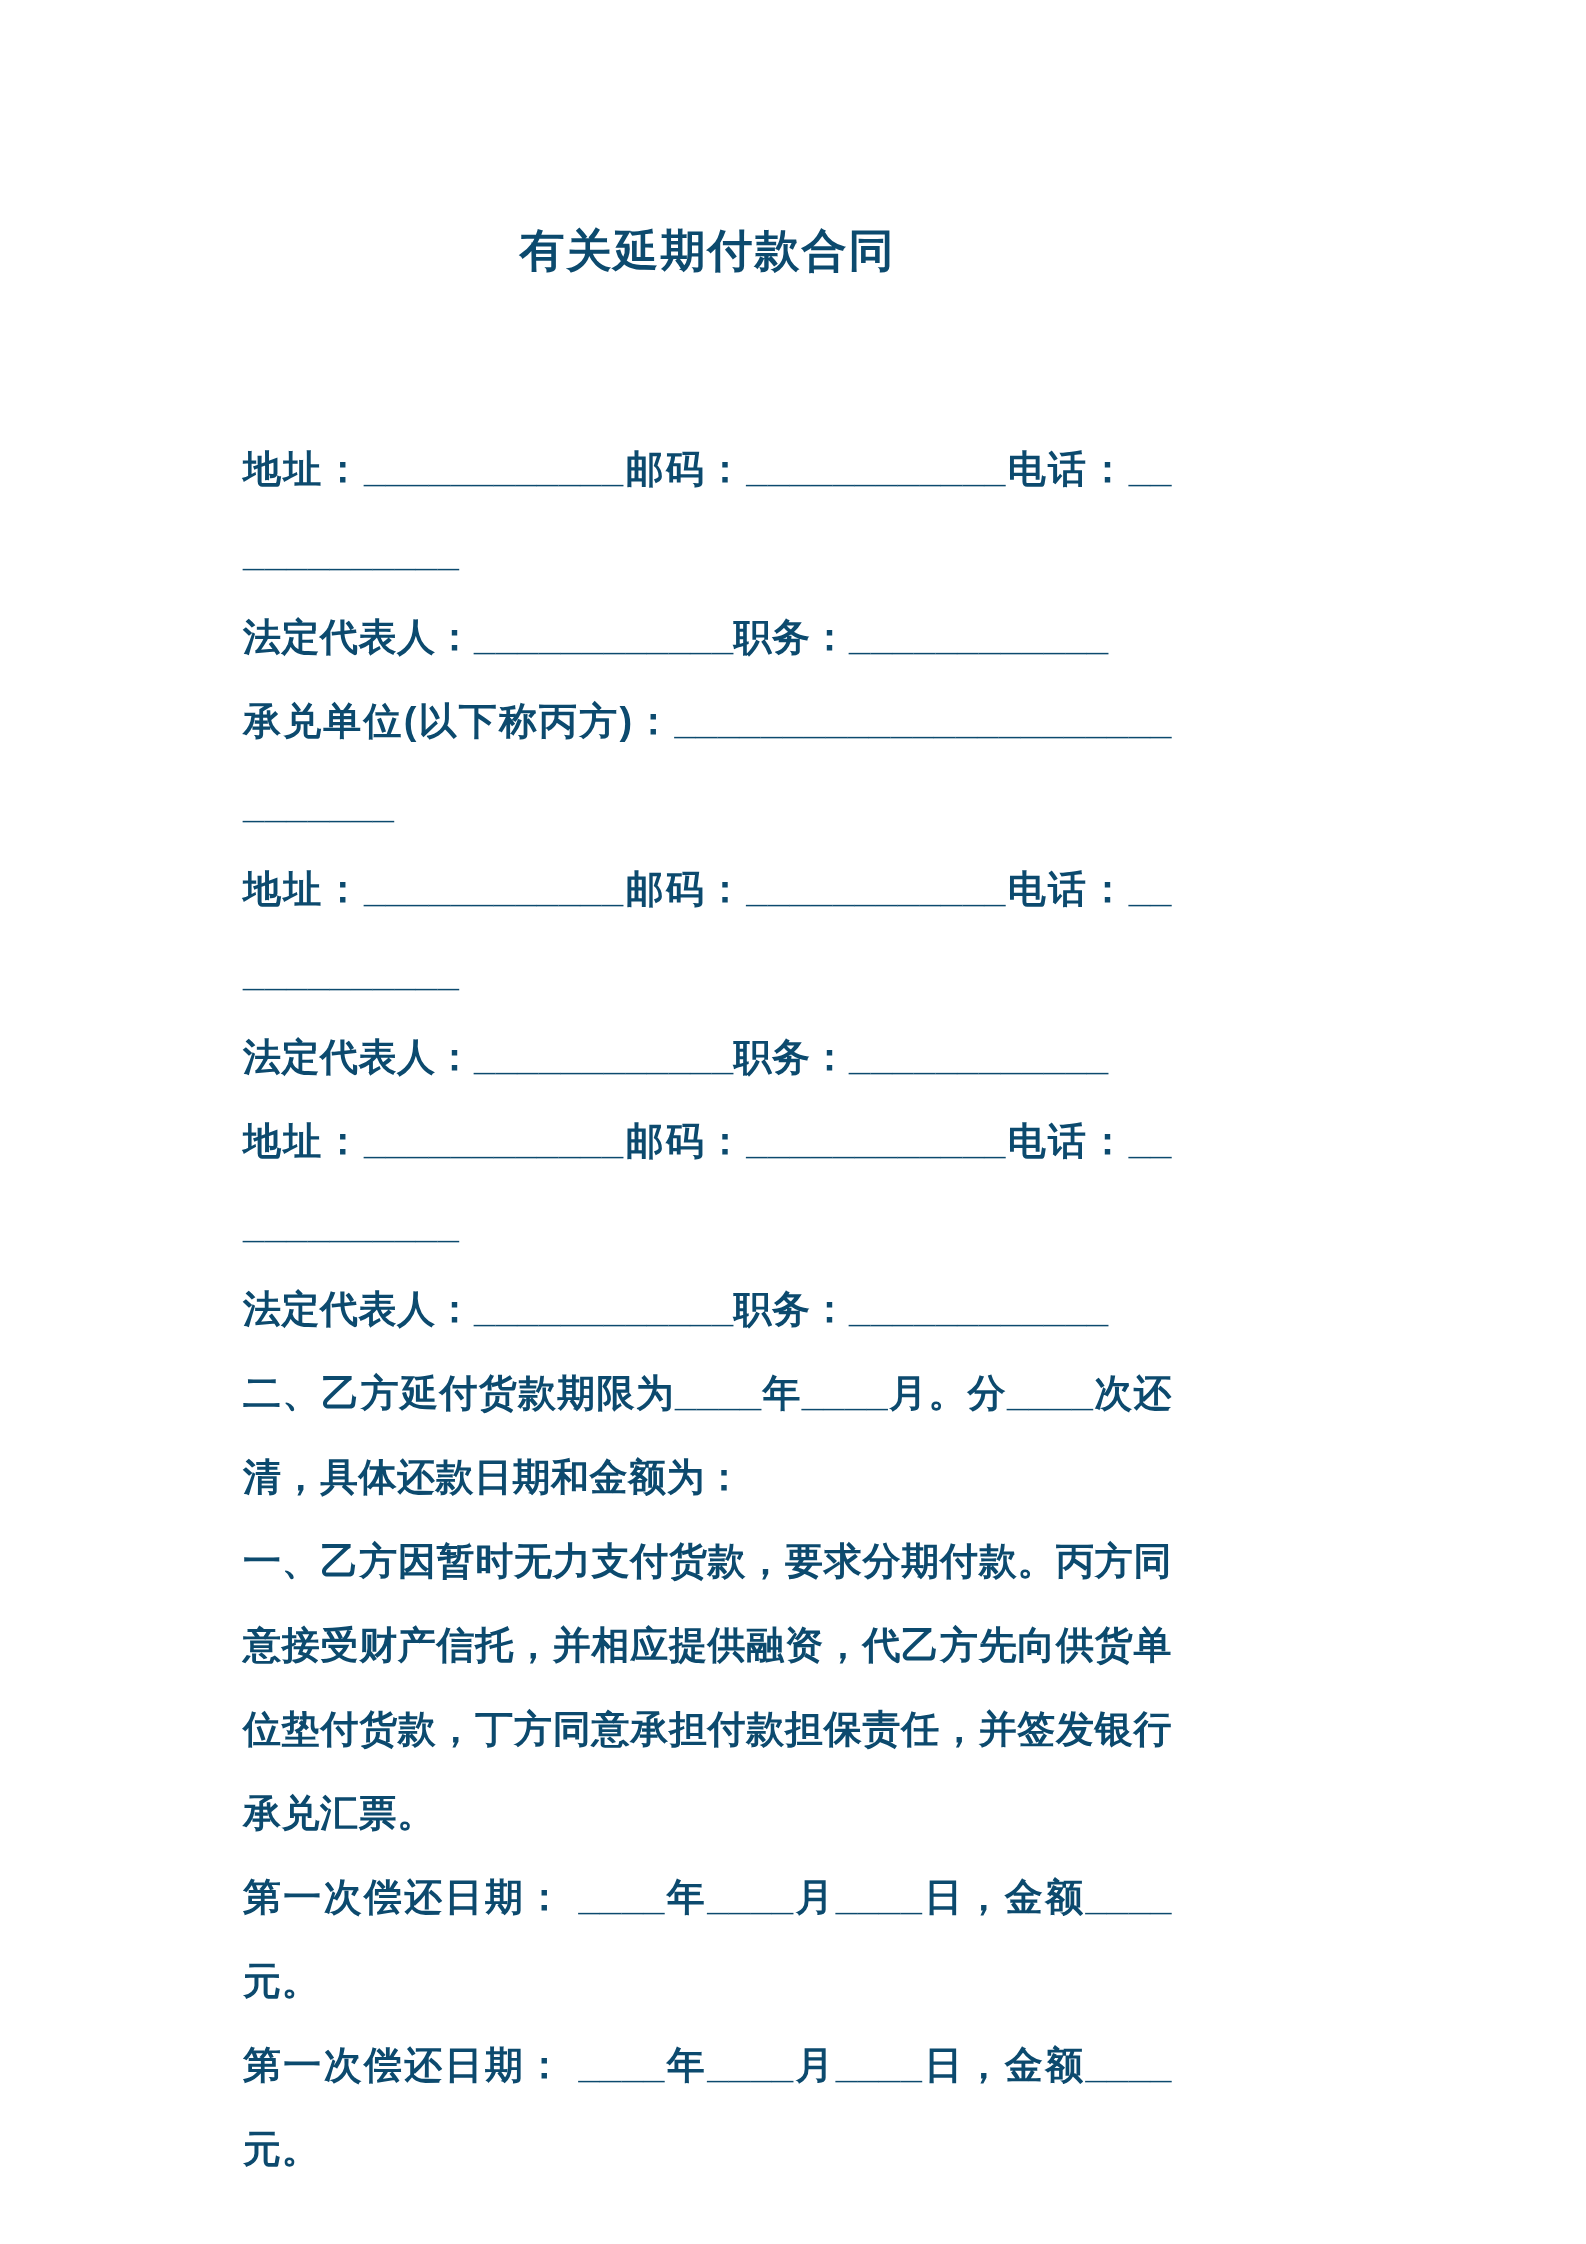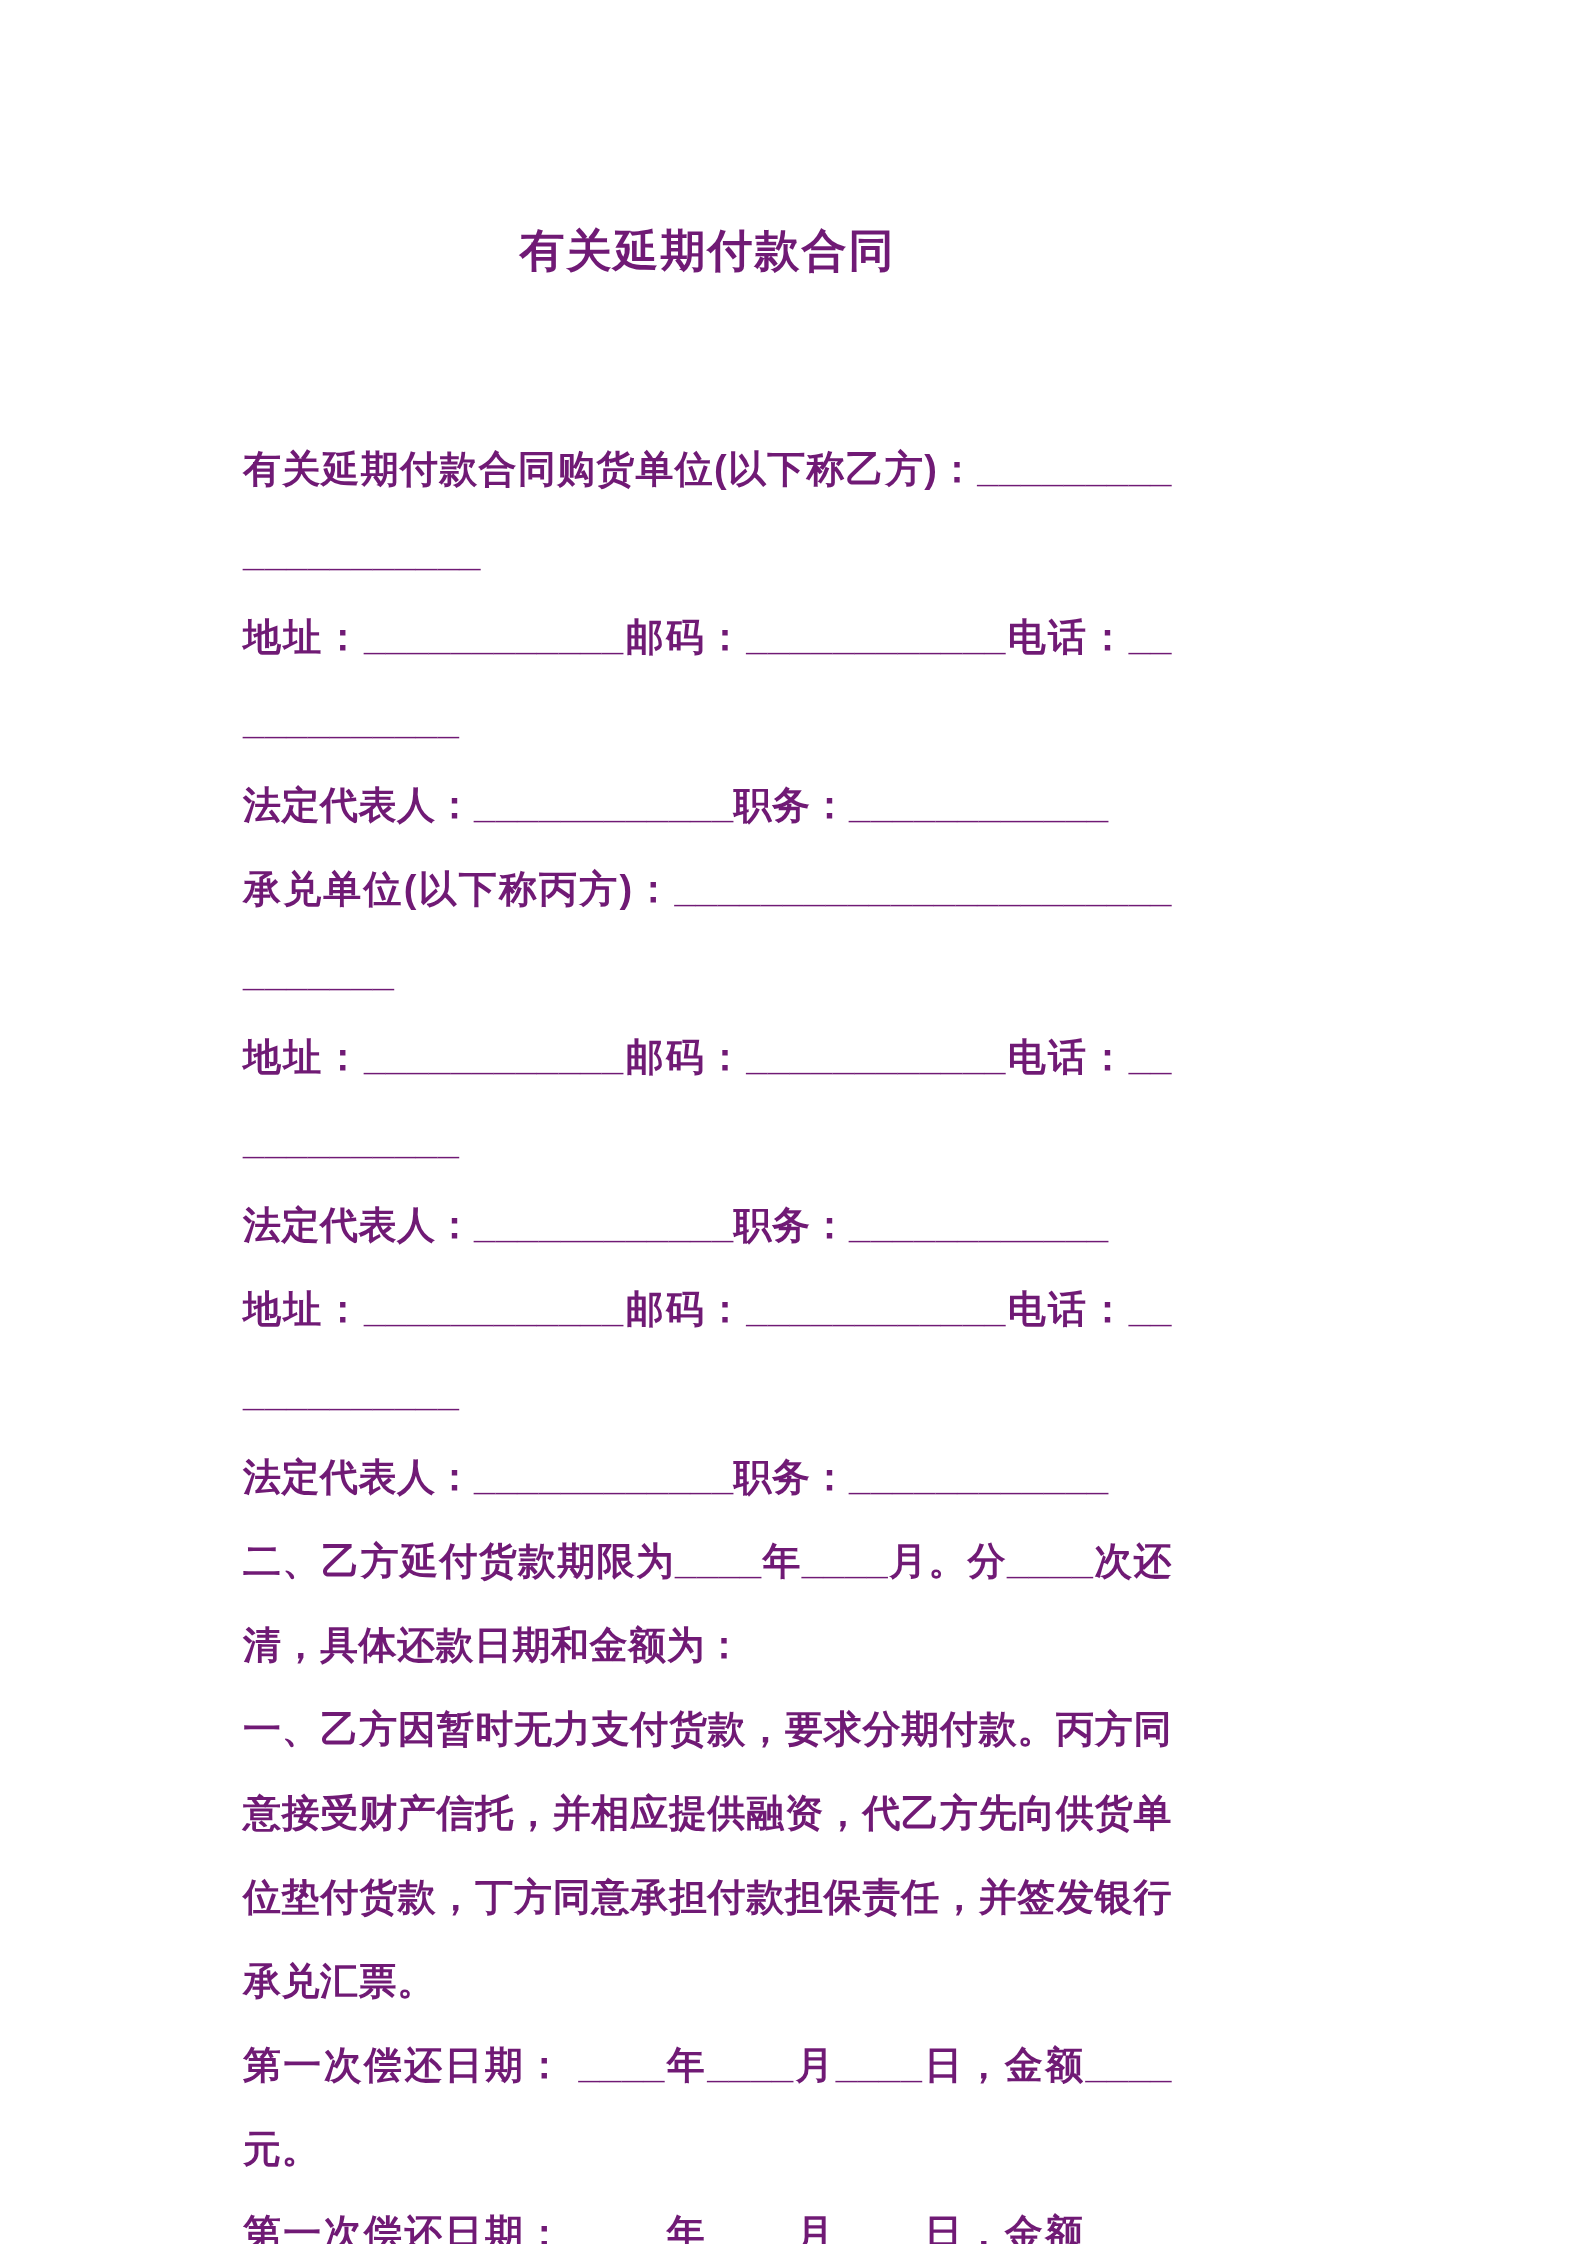--- a/index.html
+++ b/index.html
@@ -9,21 +9,21 @@
   }
   .page {
     position: relative;
     width: 1372px;
     height: 2244px;
     background: #ffffff;
     box-sizing: border-box;
     padding: 225px 200px 0 243px;
     font-family: "Liberation Sans", "DejaVu Sans", sans-serif;
     font-weight: 700;
-    color: #701a75;
+    color: #0c4a6e;
     overflow: hidden;
   }
   .doc-title {
     margin: 0 0 150px 0;
     padding: 0;
     text-align: center;
     font-size: 45px;
     line-height: 52px;
     font-weight: 700;
     letter-spacing: 2px;
@@ -40,21 +40,20 @@
 </style>
 </head>
 <body>
 
 <div class="page">
 
   <h1 class="doc-title">有关延期付款合同</h1>
 
   <div class="doc-body">
 
-    <p class="line">有关延期付款合同购货单位(以下称乙方)：____________________</p>
 
     <p class="line">地址：____________邮码：____________电话：____________</p>
 
     <p class="line">法定代表人：____________职务：____________</p>
 
     <p class="line">承兑单位(以下称丙方)：______________________________</p>
 
     <p class="line">地址：____________邮码：____________电话：____________</p>
 
     <p class="line">法定代表人：____________职务：____________</p>

